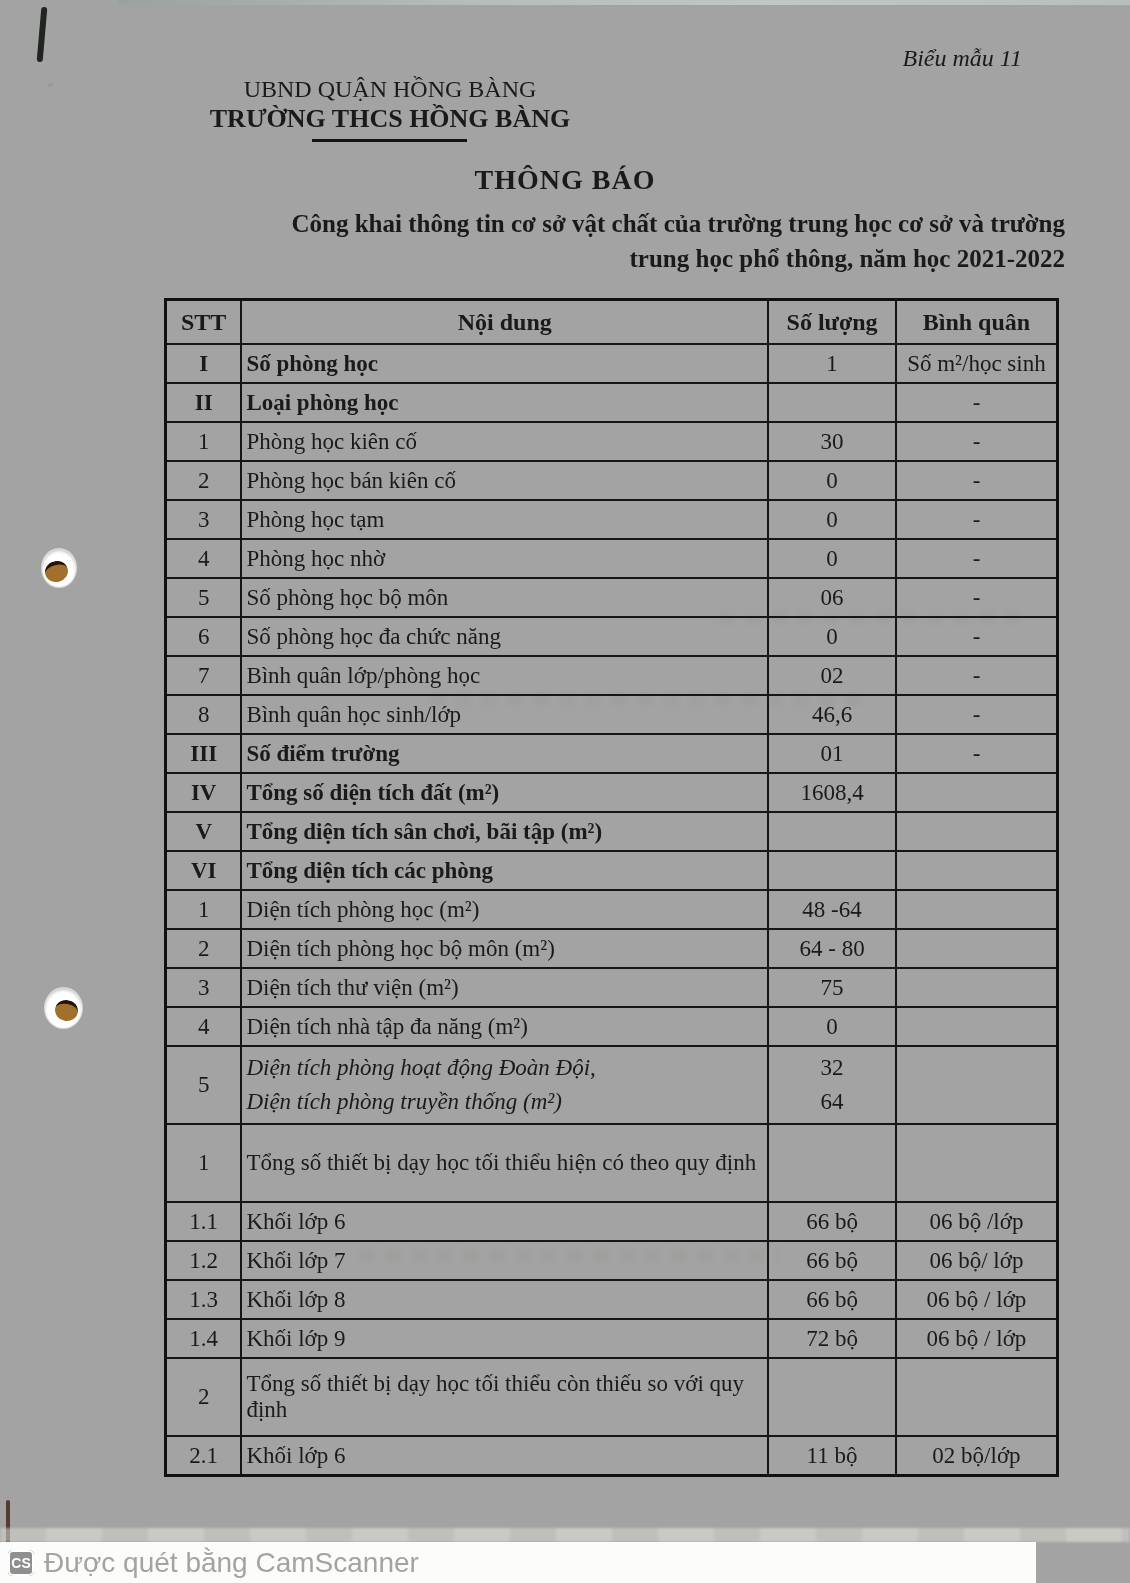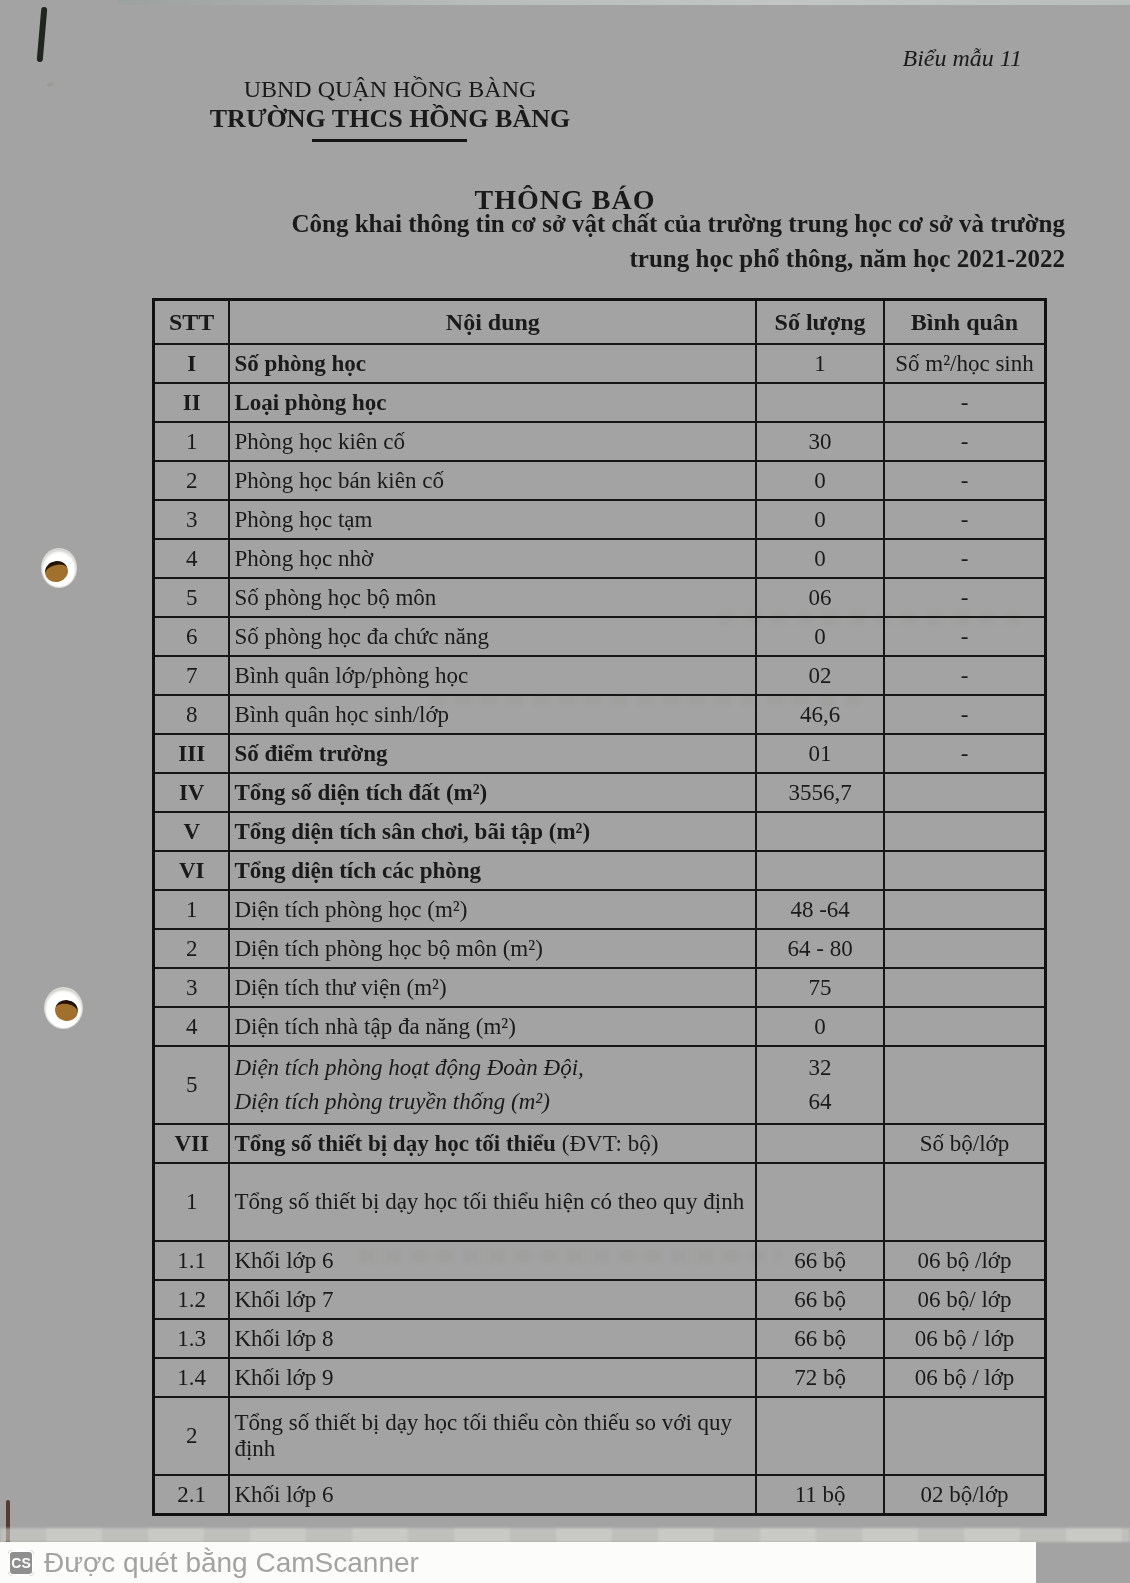--- a/index.html
+++ b/index.html
@@ -27,26 +27,26 @@
   .hole2 .blob{left:10px;bottom:7px;width:23px;height:17px;transform:rotate(10deg);}
   .smudge{position:absolute;background:repeating-linear-gradient(90deg,
     rgba(140,140,130,.14) 0 14px, rgba(140,140,130,0) 14px 26px);
     filter:blur(2px);border-radius:3px;}
   
   .form-label{position:absolute;right:108px;top:45px;font-style:italic;font-size:24px;}
   .org{position:absolute;left:170px;top:74px;width:440px;text-align:center;line-height:30px;}
   .org .l1{font-size:24px;}
   .org .l2{font-size:26px;font-weight:bold;}
   .org-underline{position:absolute;left:312px;top:139px;width:155px;height:3px;background:#141414;}
-  .doc-title{position:absolute;left:65px;top:184px;width:1000px;text-align:center;
+  .doc-title{position:absolute;left:65px;top:164px;width:1000px;text-align:center;
     font-size:28px;font-weight:bold;letter-spacing:1px;}
   .doc-subtitle{position:absolute;left:65px;top:206px;width:1000px;text-align:right;
     font-size:25px;font-weight:bold;line-height:35px;}
   
-  table.main{position:absolute;left:152px;top:298px;width:895px;border-collapse:collapse;
+  table.main{position:absolute;left:164px;top:298px;width:895px;border-collapse:collapse;
     font-size:23px;padding-left:8px;}
   table.main th,table.main td{border:2px solid #161616;padding:0 4px;vertical-align:middle;}
   table.main{border:3px solid #111;}
   table.main th{height:42px;font-size:24px;font-weight:bold;text-align:center;}
   table.main td{height:37px;}
   tr.tall td{height:76px;}
   td.stt{text-align:center;}
   td.qty,td.avg{text-align:center;}
   td.content{text-align:left;padding-left:5px;}
   tr.rb td.stt,tr.rb td.content{font-weight:bold;}
@@ -173,21 +173,21 @@
         </tr>
         <tr class="rb">
           <td class="stt">III</td>
           <td class="content"><span>Số điểm trường</span></td>
           <td class="qty">01</td>
           <td class="avg">-</td>
         </tr>
         <tr class="rb">
           <td class="stt">IV</td>
           <td class="content"><span>Tổng số diện tích đất (m²)</span></td>
-          <td class="qty">3556,7</td>
+          <td class="qty">1608,4</td>
           <td class="avg"></td>
         </tr>
         <tr class="rb">
           <td class="stt">V</td>
           <td class="content"><span>Tổng diện tích sân chơi, bãi tập (m²)</span></td>
           <td class="qty"></td>
           <td class="avg"></td>
         </tr>
         <tr class="rb">
           <td class="stt">VI</td>
@@ -224,26 +224,20 @@
           <td class="content">
             <div class="cl">Diện tích phòng hoạt động Đoàn Đội,</div>
             <div class="cl">Diện tích phòng truyền thống (m²)</div>
           </td>
           <td class="qty">
             <div class="cl">32</div>
             <div class="cl">64</div>
           </td>
           <td class="avg"></td>
         </tr>
-        <tr class="rb">
-          <td class="stt">VII</td>
-          <td class="content"><span>Tổng số thiết bị dạy học tối thiểu</span><span class="reg">(ĐVT: bộ)</span></td>
-          <td class="qty"></td>
-          <td class="avg">Số bộ/lớp</td>
-        </tr>
         <tr class="tall">
           <td class="stt">1</td>
           <td class="content"><span>Tổng số thiết bị dạy học tối thiểu hiện có theo quy định</span></td>
           <td class="qty"></td>
           <td class="avg"></td>
         </tr>
         <tr>
           <td class="stt">1.1</td>
           <td class="content"><span>Khối lớp 6</span></td>
           <td class="qty">66 bộ</td>

